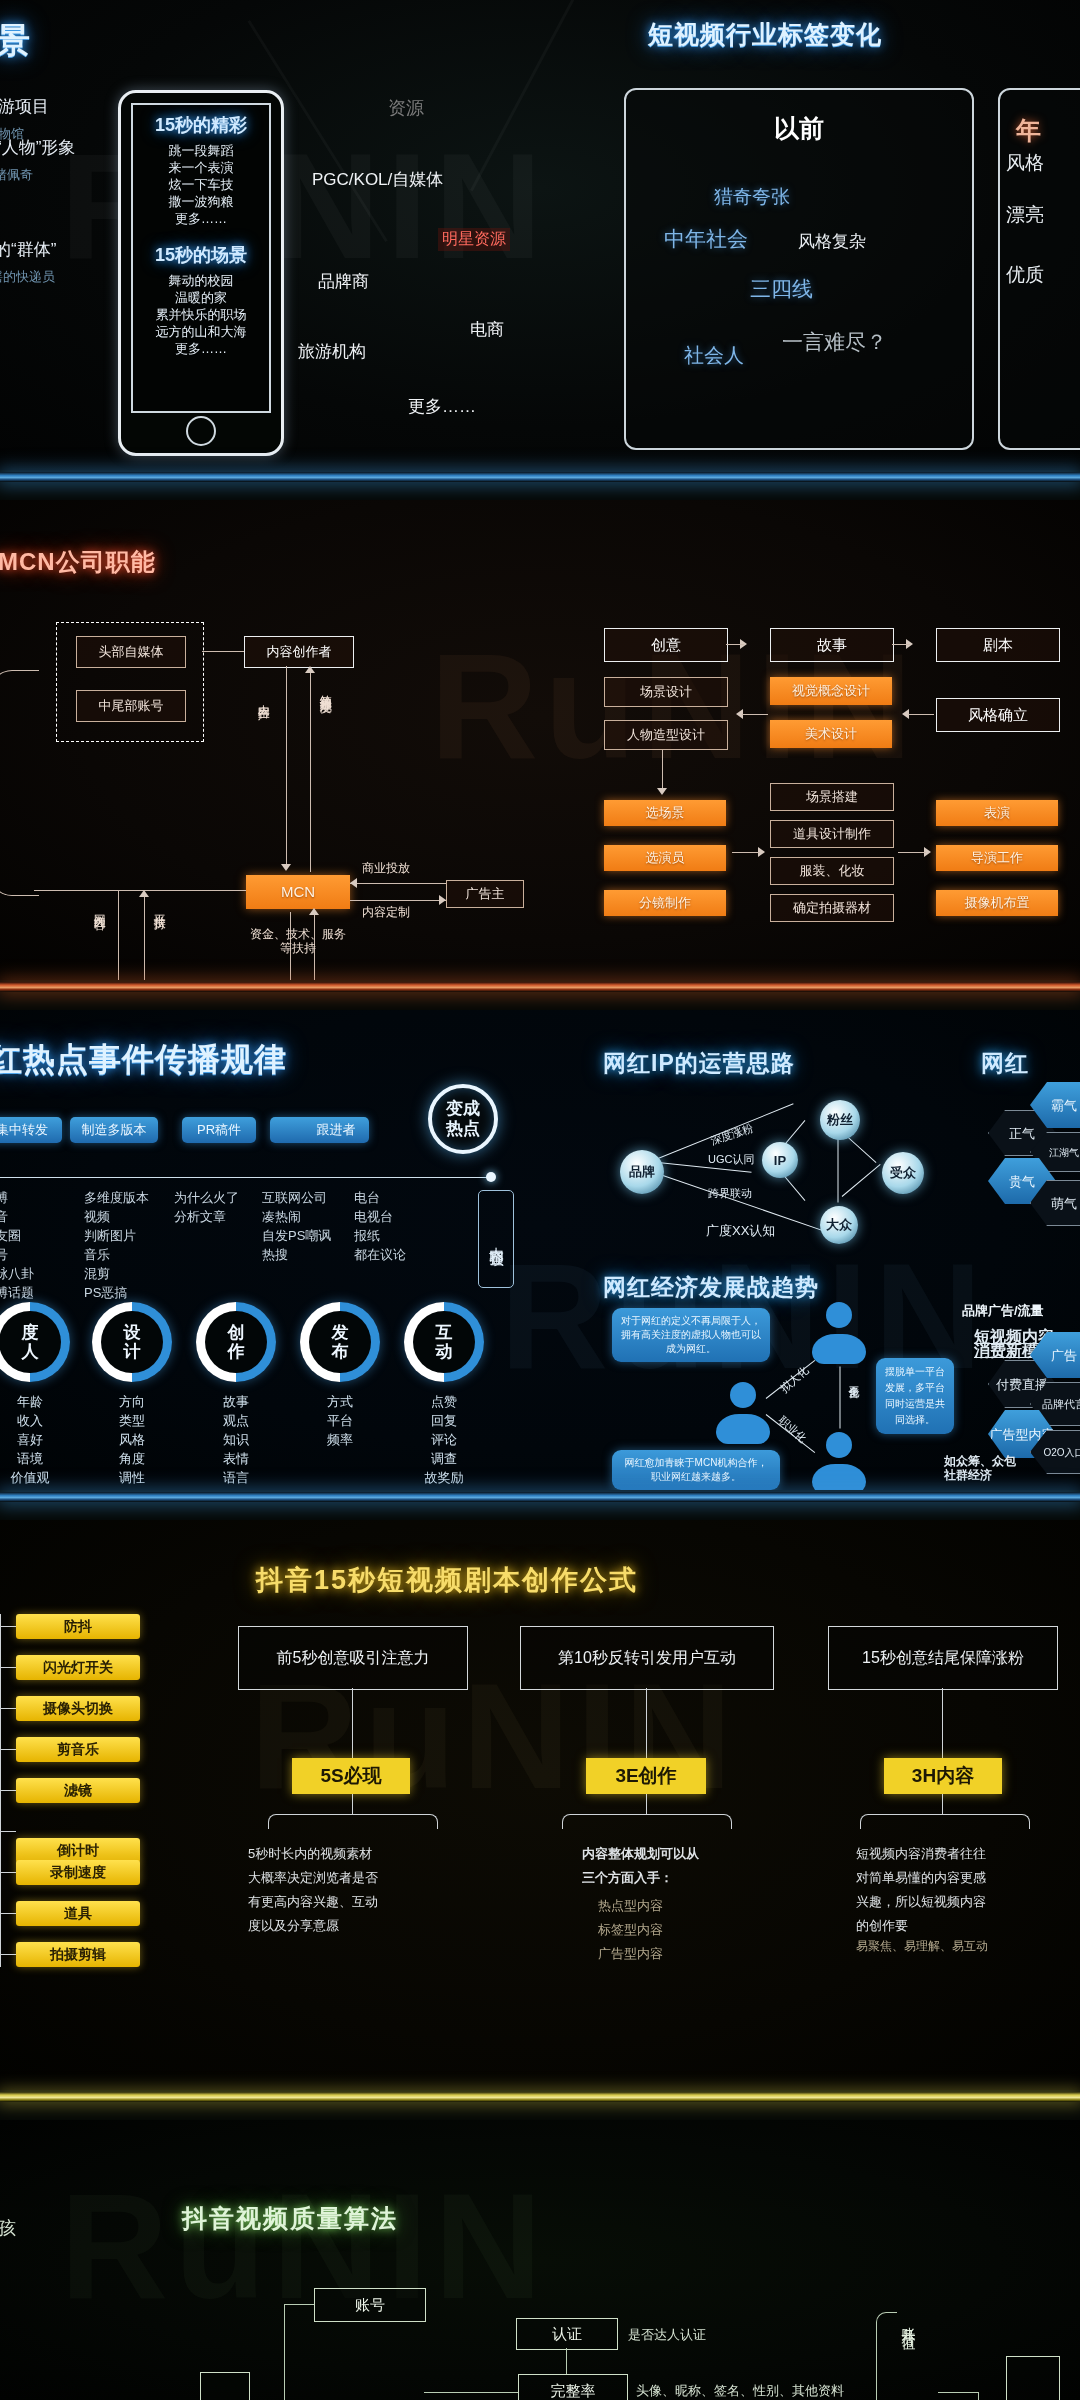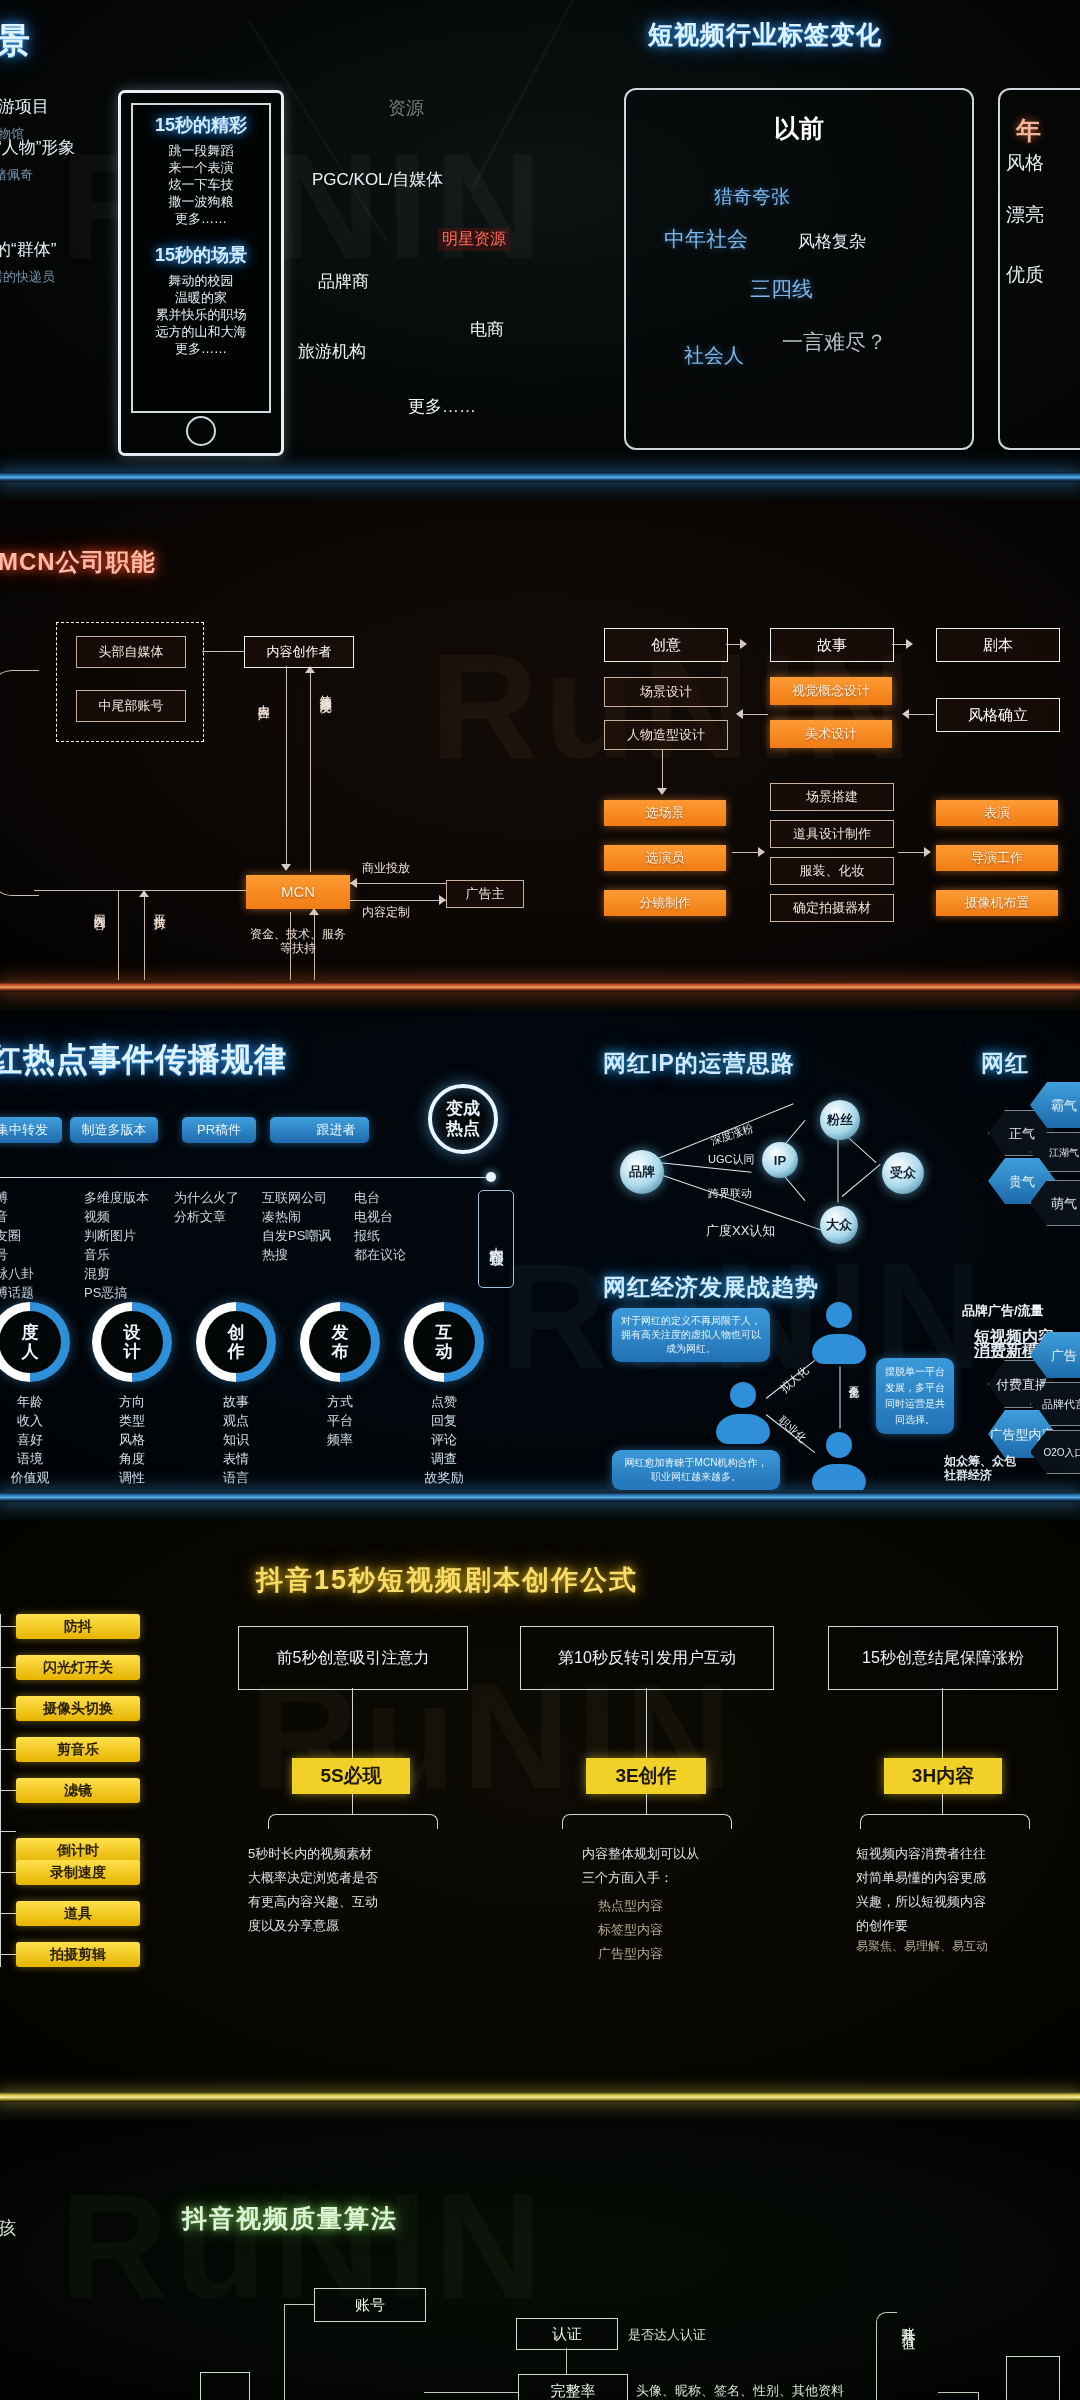--- a/index.html
+++ b/index.html
@@ -171,21 +171,21 @@
     <div class="h-blue" style="left:-4px;top:18px;font-size:34px;">景</div>
     <div class="h-blue" style="left:648px;top:18px;">短视频行业标签变化</div>
 
     <div class="l-item l-main" style="left:-2px;top:95px;">游项目</div>
     <div class="l-item l-sub" style="left:-2px;top:125px;">物馆</div>
     <div class="l-item l-main" style="left:-4px;top:136px;">“人物”形象</div>
     <div class="l-item l-sub" style="left:-6px;top:166px;">猪佩奇</div>
     <div class="l-item l-main" style="left:-6px;top:238px;">的“群体”</div>
     <div class="l-item l-sub" style="left:-10px;top:268px;">摇的快递员</div>
 
-    <div class="phone" style="left:118px;top:90px;width:160px;height:360px;border-radius:7px;">
+    <div class="phone" style="left:118px;top:90px;width:160px;height:360px;">
       <div class="phone-screen">
         <div class="ph-title">15秒的精彩</div>
         <div class="ph-li">跳一段舞蹈</div>
         <div class="ph-li">来一个表演</div>
         <div class="ph-li">炫一下车技</div>
         <div class="ph-li">撒一波狗粮</div>
         <div class="ph-li">更多……</div>
         <div class="ph-title" style="margin-top:16px;">15秒的场景</div>
         <div class="ph-li">舞动的校园</div>
         <div class="ph-li">温暖的家</div>
@@ -518,21 +518,21 @@
       <div>大概率决定浏览者是否</div>
       <div>有更高内容兴趣、互动</div>
       <div>度以及分享意愿</div>
     </div>
 
     <div class="obox" style="left:520px;top:106px;width:252px;height:62px;">第10秒反转引发用户互动</div>
     <div class="yline" style="left:646px;top:168px;width:1px;height:70px;"></div>
     <div class="ytag" style="left:586px;top:238px;width:120px;height:36px;">3E创作</div>
     <div class="brace" style="left:562px;top:294px;width:168px;height:14px;border-radius:8px 8px 0 0;"></div>
     <div class="yline" style="left:646px;top:274px;width:1px;height:20px;"></div>
-    <div class="ytxt" style="left:582px;top:322px;">
+    <div class="ytxt" style="left:582px;top:322px;font-weight:bold;">
       <div>内容整体规划可以从</div>
       <div>三个方面入手：</div>
     </div>
     <div class="ytxt dim" style="left:598px;top:374px;">
       <div>热点型内容</div>
       <div>标签型内容</div>
       <div>广告型内容</div>
     </div>
 
     <div class="obox" style="left:828px;top:106px;width:228px;height:62px;">15秒创意结尾保障涨粉</div>

